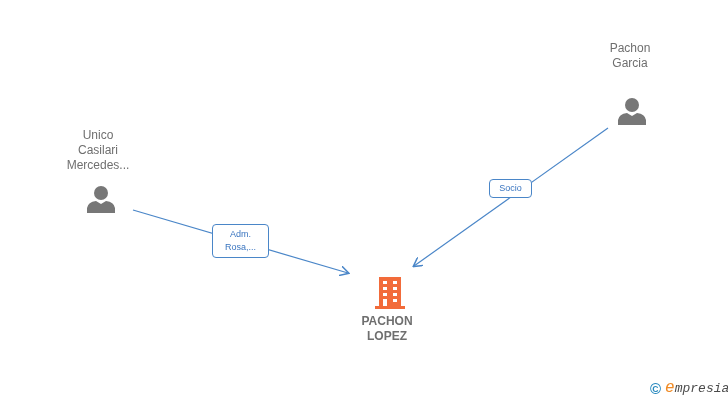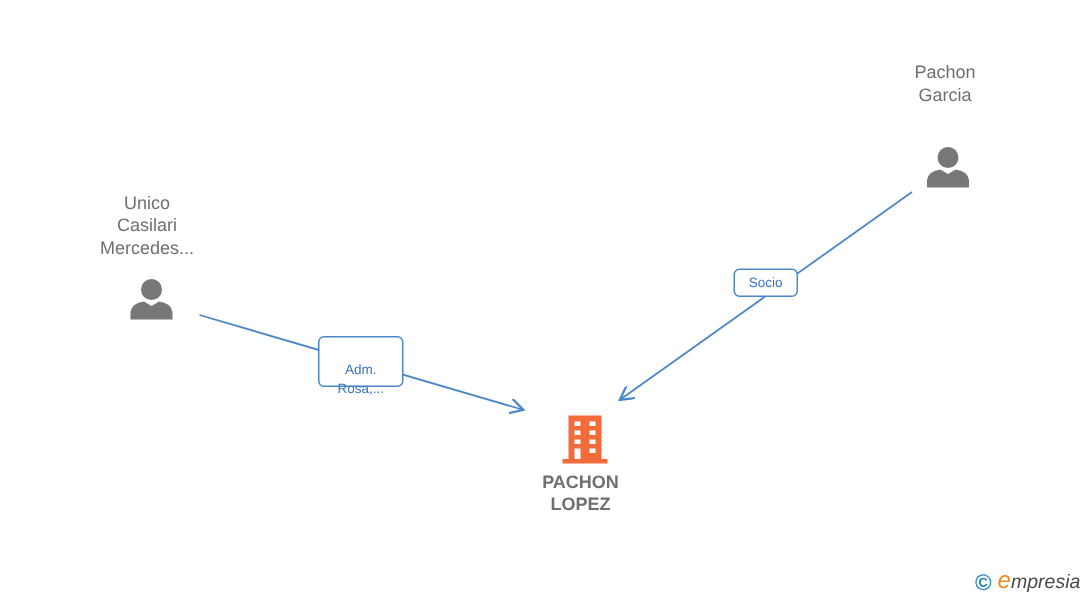--- a/index.html
+++ b/index.html
@@ -4,24 +4,24 @@
   <style>
     html, body { margin:0; padding:0; }
     body { width:728px; height:400px; background:#ffffff; position:relative; overflow:hidden;
            font-family:"Liberation Sans", sans-serif; }
     svg.edges { position:absolute; left:0; top:0; width:728px; height:400px; }
     .node { position:absolute; text-align:center; }
     .person-name { font-size:12px; color:#6f6f6f; line-height:15px; }
     .company-name { font-size:12px; color:#6f6f6f; line-height:15px; font-weight:bold; }
     .icon { position:absolute; }
     .edge-label { position:absolute; background:#fff; border:1px solid #4a86c8; border-radius:4px;
-                  color:#3a75c0; font-size:9px; line-height:13px; text-align:center; padding:15px 4px; box-sizing:border-box; }
+                  color:#3a75c0; font-size:9px; line-height:13px; text-align:center; padding:3px 4px; box-sizing:border-box; }
     .footer { position:absolute; left:650px; top:379px; display:flex; align-items:center; gap:4px; }
     .copy { color:#2a8abf; font-size:15px; font-weight:bold; }
-    .brand { color:#4a4a4a; font-family:Liberation Sans, sans-serif; font-style:italic; font-size:13px; }
+    .brand { color:#4a4a4a; font-family:Liberation Mono, monospace; font-style:italic; font-size:13px; }
     .brand .e { color:#f08a24; font-size:16px; }
   </style>
 </head>
 <body>
 
 <svg class="edges" viewBox="0 0 728 400">
   <defs>
     <marker id="arrow" markerWidth="10" markerHeight="10" refX="8" refY="5" orient="auto" markerUnits="userSpaceOnUse">
       <path d="M0,0 L9,5 L0,10" fill="none" stroke="#4a86c8" stroke-width="1.5"></path>
     </marker>

